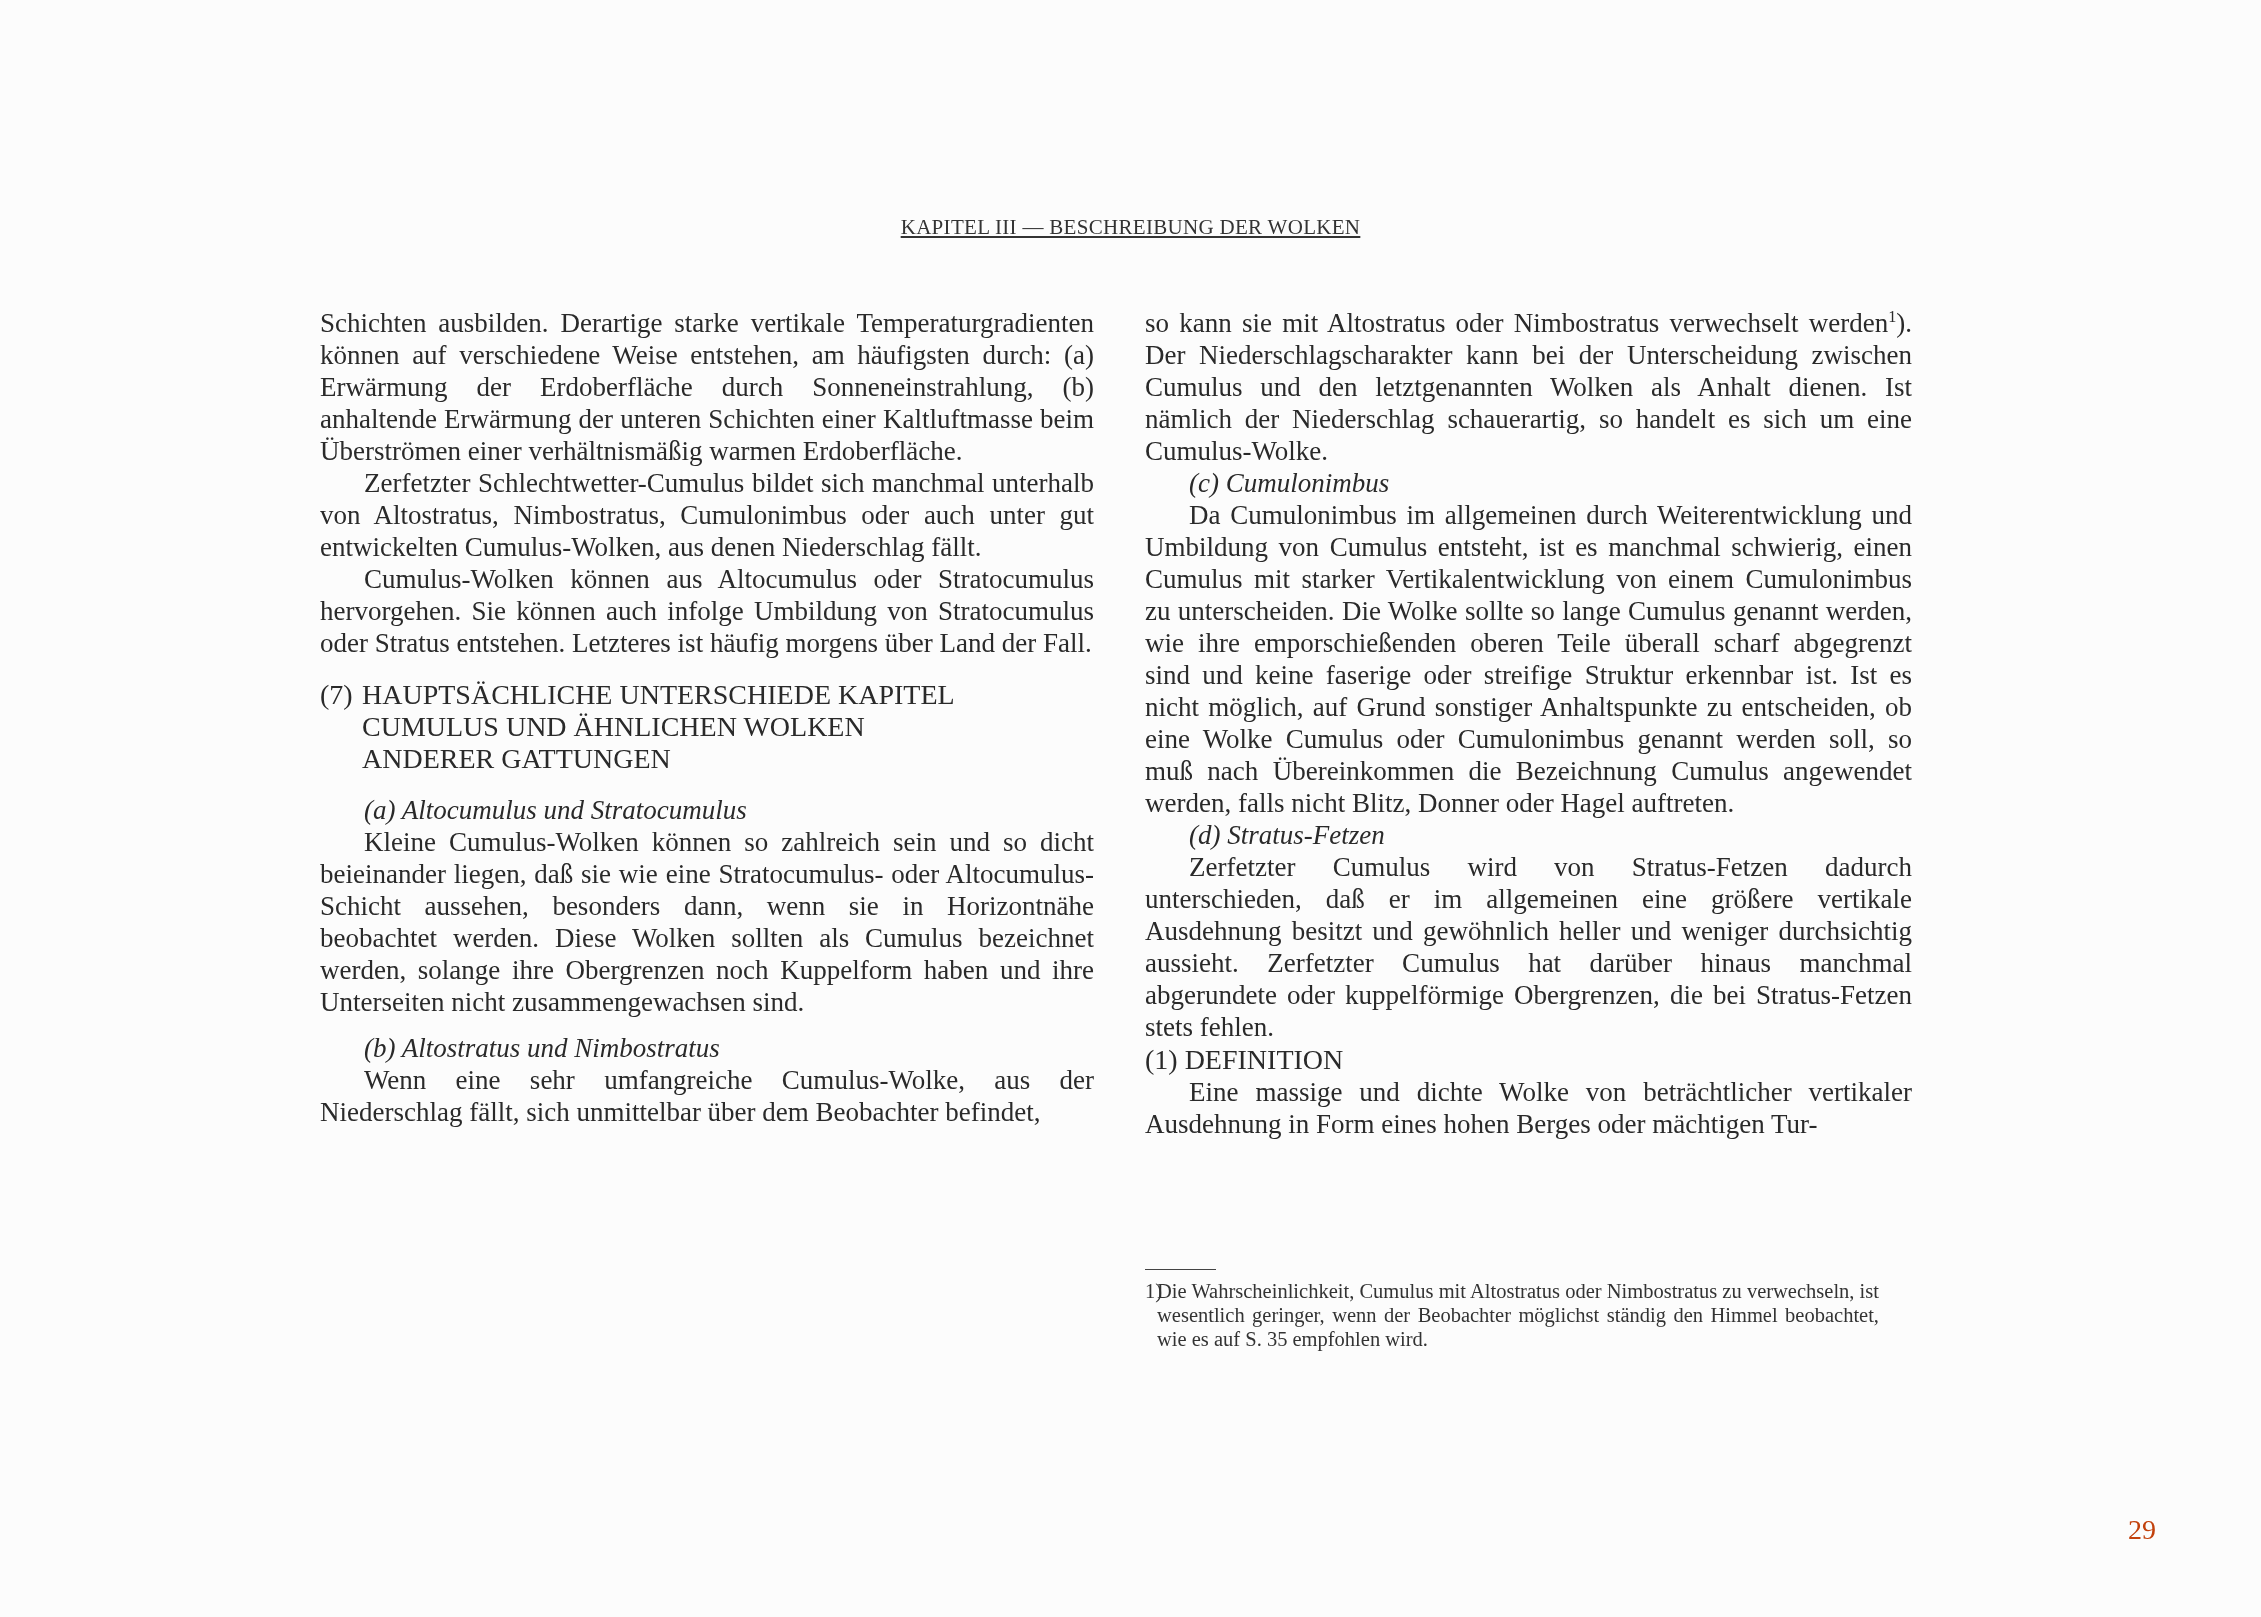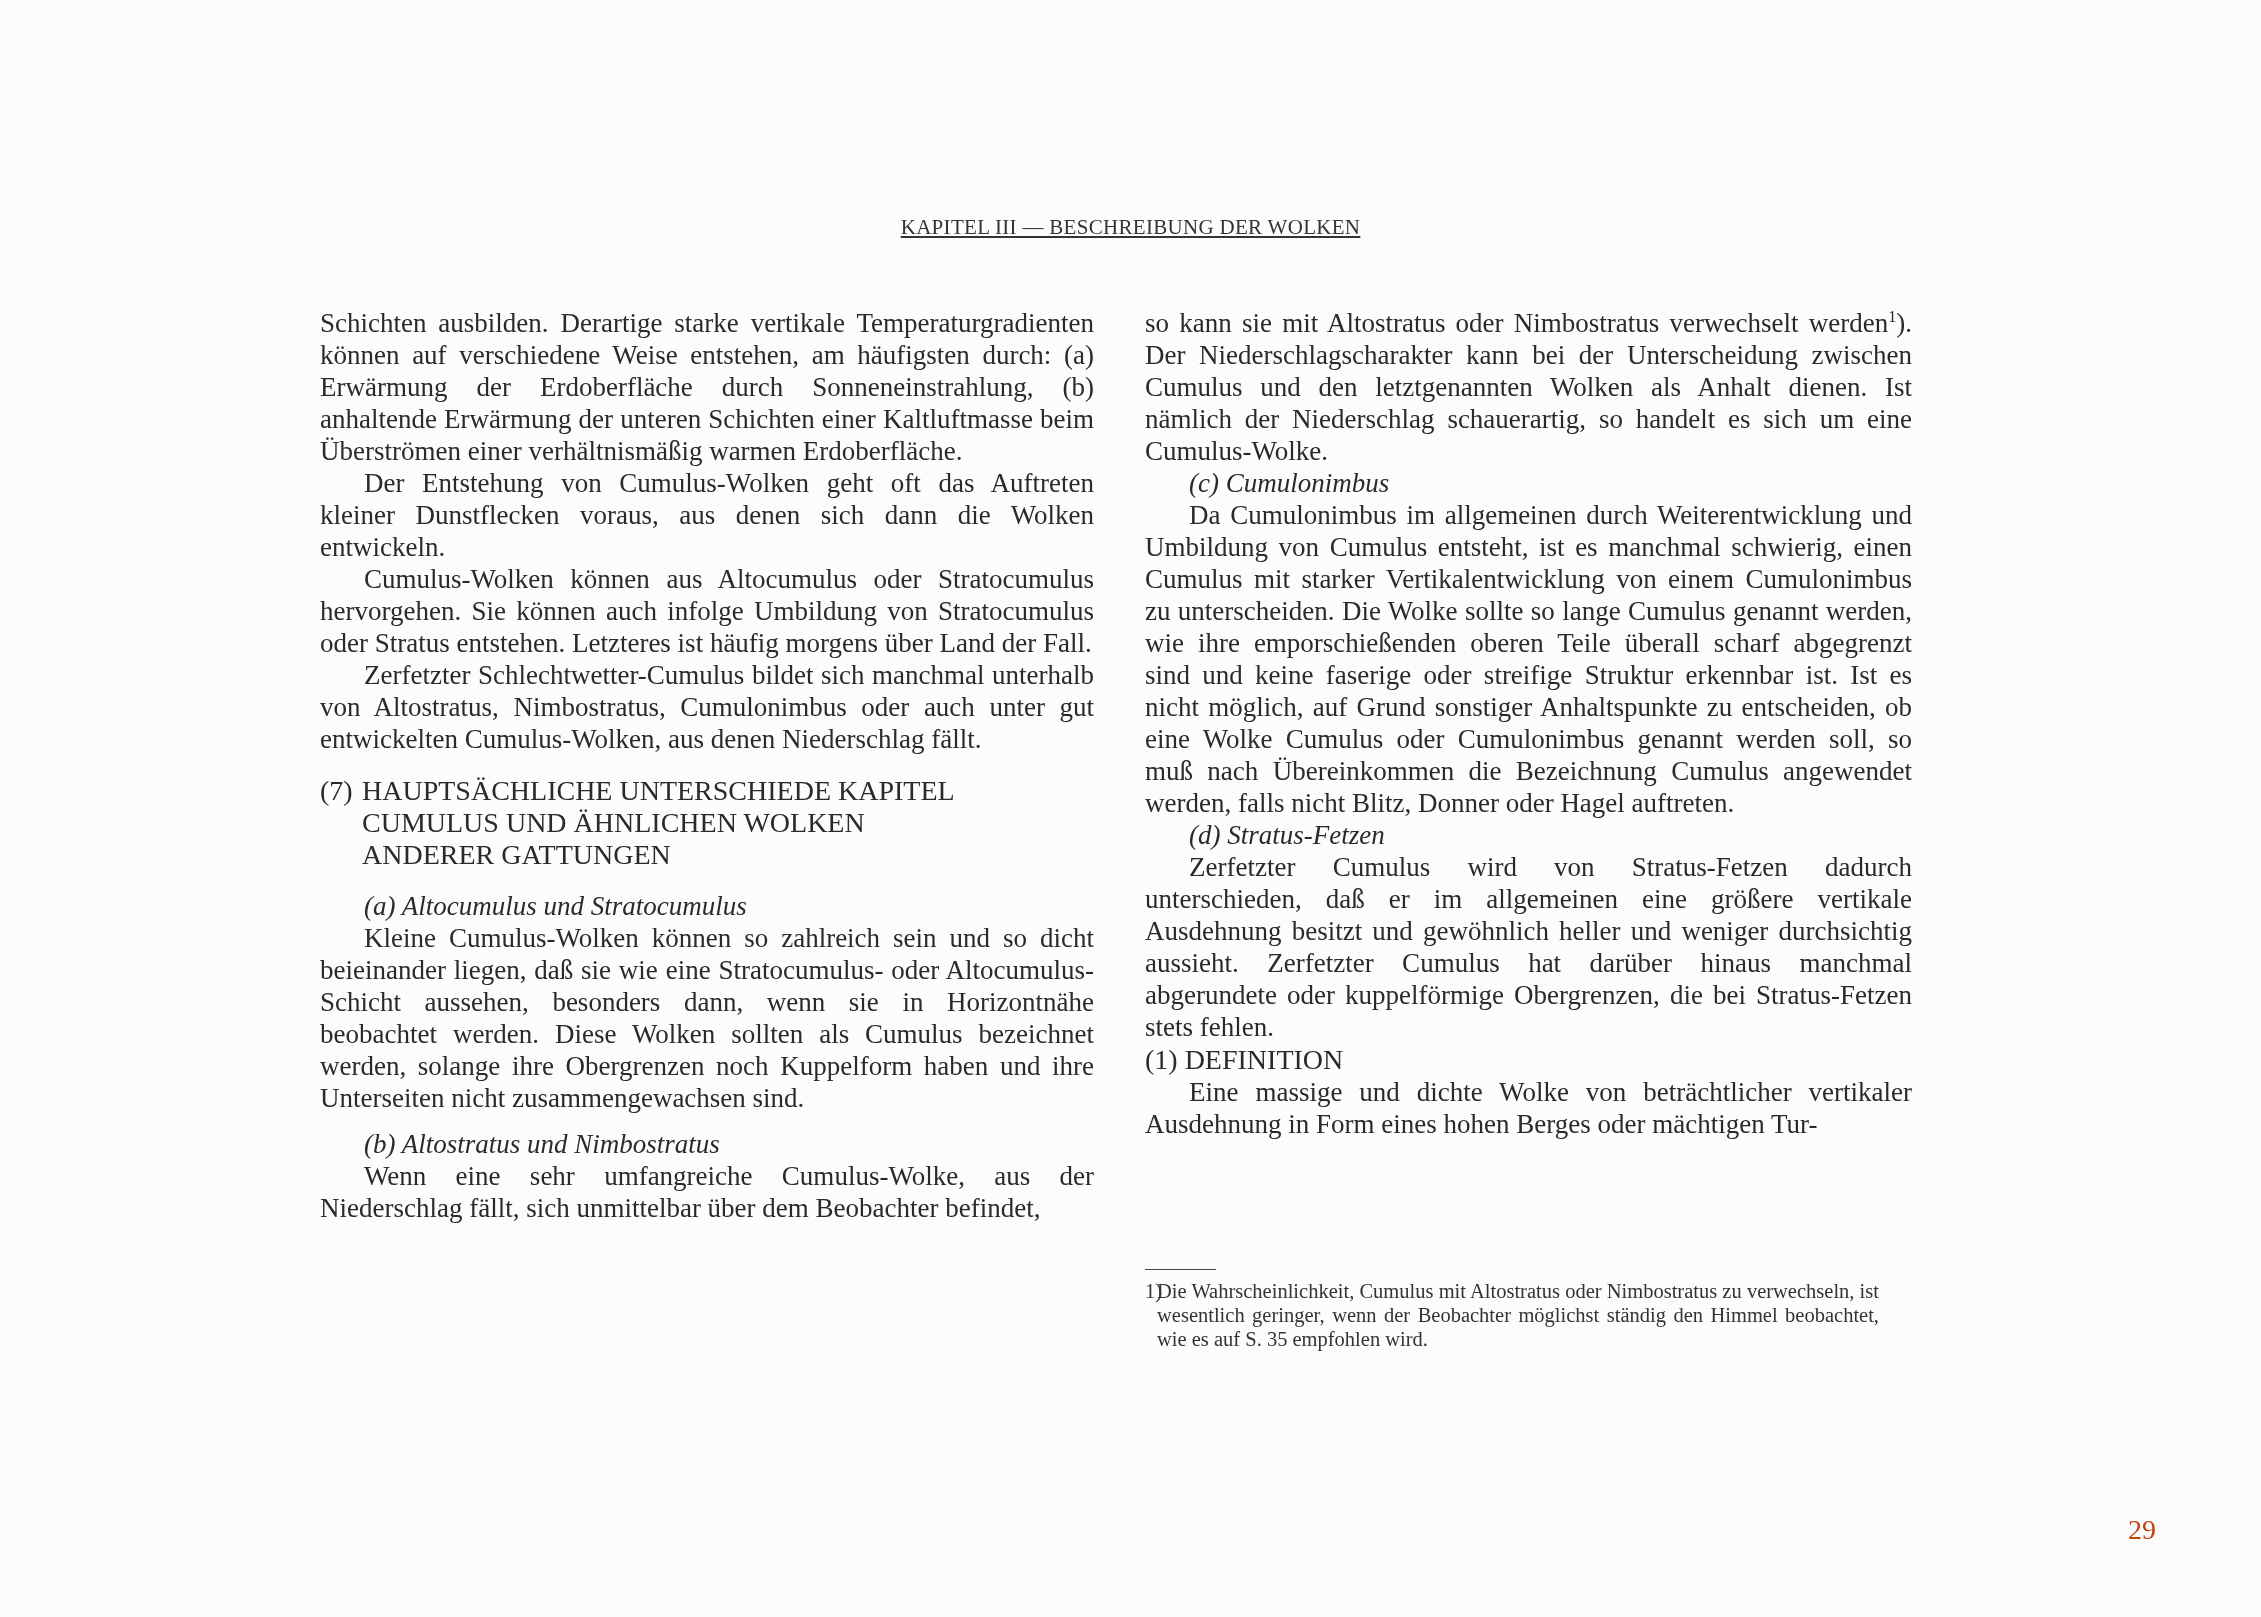--- a/index.html
+++ b/index.html
@@ -91,23 +91,22 @@
     color: #c2410c;
   }
 </style>
 </head>
 <body>
 
 <div class="running-head">KAPITEL III — BESCHREIBUNG DER WOLKEN</div>
 
 <div class="column col-left">
   <p>Schichten ausbilden. Derartige starke vertikale Temperaturgradienten können auf verschiedene Weise entstehen, am häufigsten durch: (a) Erwärmung der Erdoberfläche durch Sonneneinstrahlung, (b) anhaltende Erwärmung der unteren Schichten einer Kaltluftmasse beim Überströmen einer verhältnismäßig warmen Erdoberfläche.</p>
-  <p class="indent">Der Entstehung von Cumulus-Wolken geht oft das Auftreten kleiner Dunstflecken voraus, aus denen sich dann die Wolken entwickeln.</p>
+  <p class="indent">Zerfetzter Schlechtwetter-Cumulus bildet sich manchmal unterhalb von Altostratus, Nimbostratus, Cumulonimbus oder auch unter gut entwickelten Cumulus-Wolken, aus denen Niederschlag fällt.</p>
   <p class="indent">Cumulus-Wolken können aus Altocumulus oder Stratocumulus hervorgehen. Sie können auch infolge Umbildung von Stratocumulus oder Stratus entstehen. Letzteres ist häufig morgens über Land der Fall.</p>
-  <p class="indent">Zerfetzter Schlechtwetter-Cumulus bildet sich manchmal unterhalb von Altostratus, Nimbostratus, Cumulonimbus oder auch unter gut entwickelten Cumulus-Wolken, aus denen Niederschlag fällt.</p>
 
   <div class="section-heading">
     <span class="line first"><span class="num">(7)</span><span>HAUPTSÄCHLICHE UNTERSCHIEDE KAPITEL</span></span>
     <span class="line">CUMULUS UND ÄHNLICHEN WOLKEN</span>
     <span class="line">ANDERER GATTUNGEN</span>
   </div>
 
   <p class="sub-heading">(a) Altocumulus und Stratocumulus</p>
   <p class="indent">Kleine Cumulus-Wolken können so zahlreich sein und so dicht beieinander liegen, daß sie wie eine Stratocumulus- oder Altocumulus-Schicht aussehen, besonders dann, wenn sie in Horizontnähe beobachtet werden. Diese Wolken sollten als Cumulus bezeichnet werden, solange ihre Obergrenzen noch Kuppelform haben und ihre Unterseiten nicht zusammengewachsen sind.</p>
 

